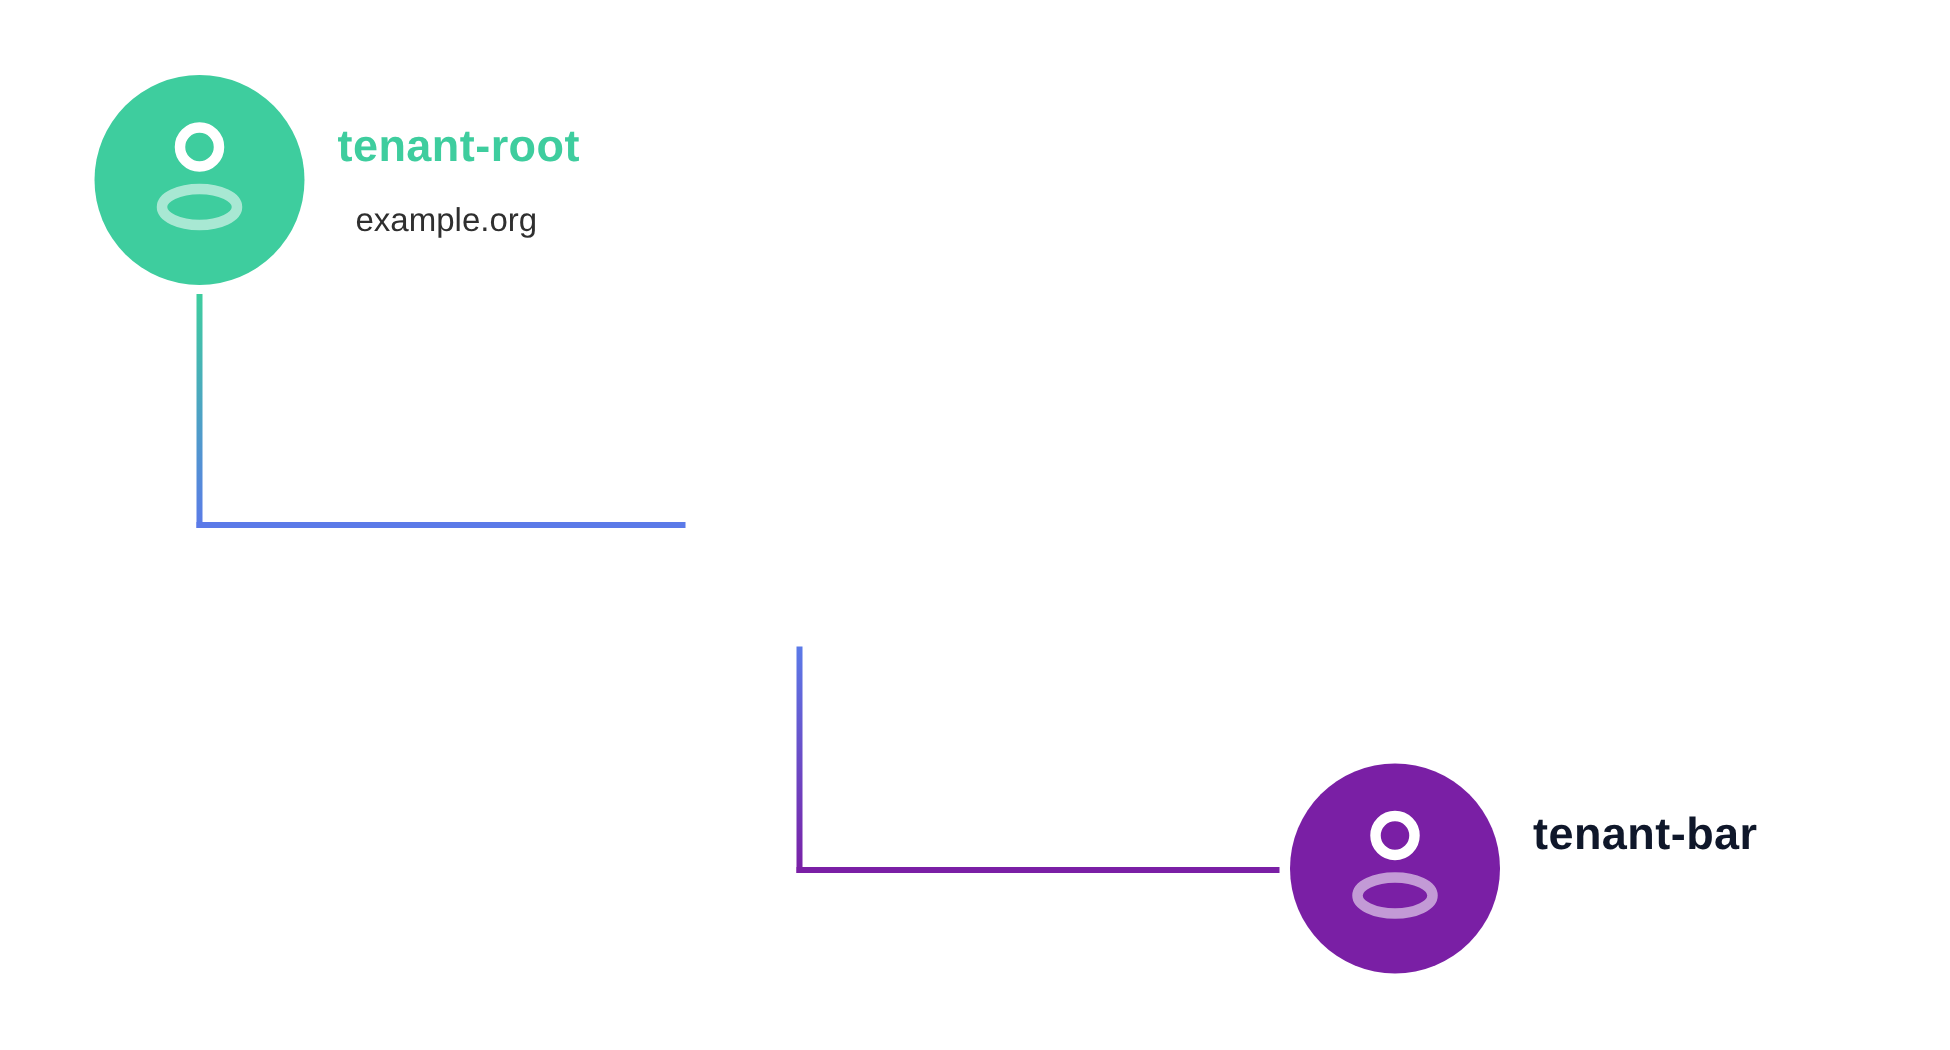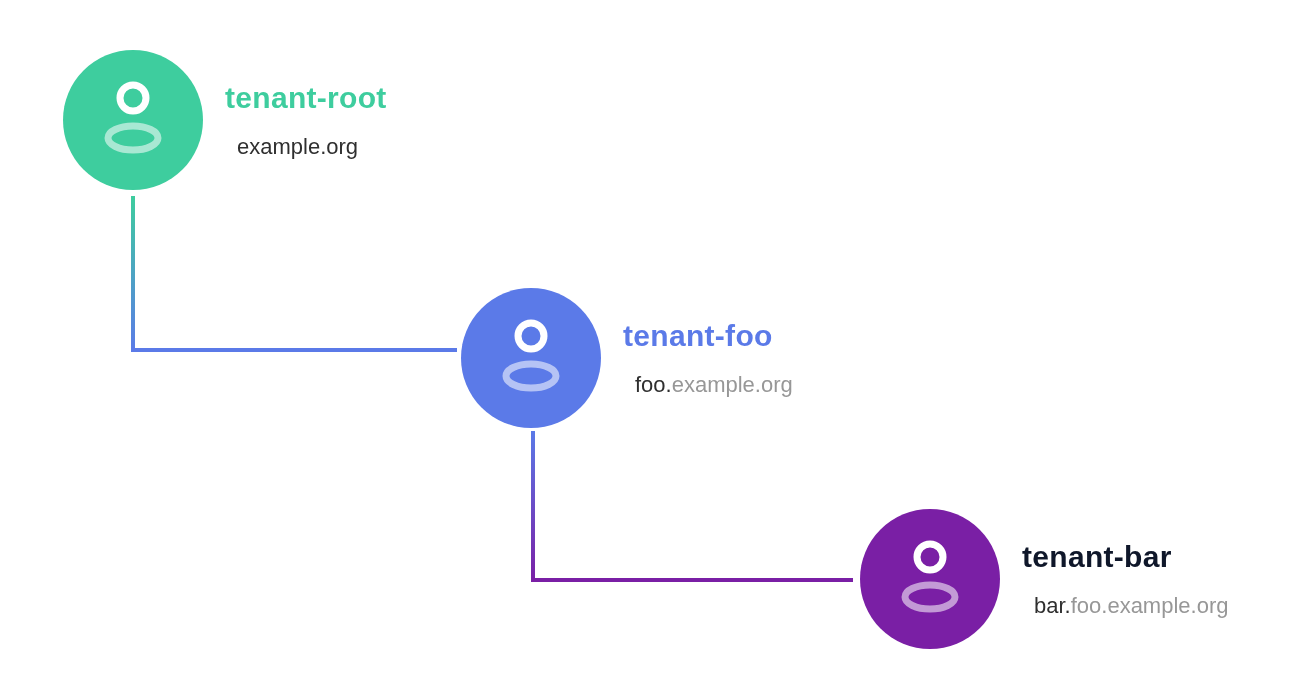--- a/index.html
+++ b/index.html
@@ -99,39 +99,24 @@
         <circle cx="70" cy="48" r="13" fill="none" stroke="#ffffff" stroke-width="7"></circle>
         <ellipse cx="70" cy="88" rx="25" ry="12" fill="none" stroke="#ffffff" stroke-opacity="0.55" stroke-width="7"></ellipse>
       </svg>
     </div>
     <div class="node-title" style="color: rgb(62, 205, 158);">tenant-root</div>
     <div class="node-domain">
       <span style="color: rgb(47, 47, 47);">example.org</span><span style="color: rgb(151, 151, 151);"></span>
     </div>
   </div>
 
-  <div class="node node-foo">
-    <div class="avatar" style="background-color: rgb(91, 122, 232);">
-      <svg width="140" height="140" viewBox="0 0 140 140">
-        <circle cx="70" cy="48" r="13" fill="none" stroke="#ffffff" stroke-width="7"></circle>
-        <ellipse cx="70" cy="88" rx="25" ry="12" fill="none" stroke="#ffffff" stroke-opacity="0.55" stroke-width="7"></ellipse>
-      </svg>
-    </div>
-    <div class="node-title" style="color: rgb(91, 122, 232);">tenant-foo</div>
-    <div class="node-domain">
-      <span style="color: rgb(47, 47, 47);">foo.</span><span style="color: rgb(151, 151, 151);">example.org</span>
-    </div>
-  </div>
 
   <div class="node node-bar">
     <div class="avatar" style="background-color: rgb(122, 31, 165);">
       <svg width="140" height="140" viewBox="0 0 140 140">
         <circle cx="70" cy="48" r="13" fill="none" stroke="#ffffff" stroke-width="7"></circle>
         <ellipse cx="70" cy="88" rx="25" ry="12" fill="none" stroke="#ffffff" stroke-opacity="0.55" stroke-width="7"></ellipse>
       </svg>
     </div>
     <div class="node-title" style="color: #0f172a;">tenant-bar</div>
-    <div class="node-domain">
-      <span style="color: rgb(47, 47, 47);">bar.</span><span style="color: rgb(151, 151, 151);">foo.example.org</span>
-    </div>
   </div>
 
 </div>
 
 </body></html>

